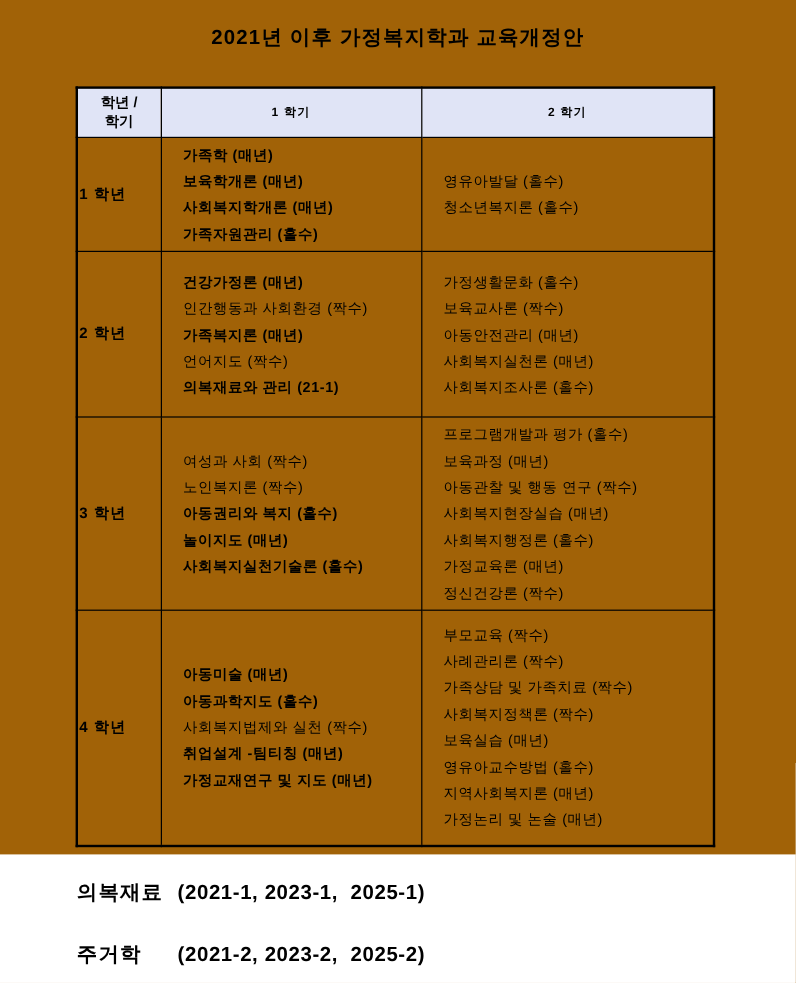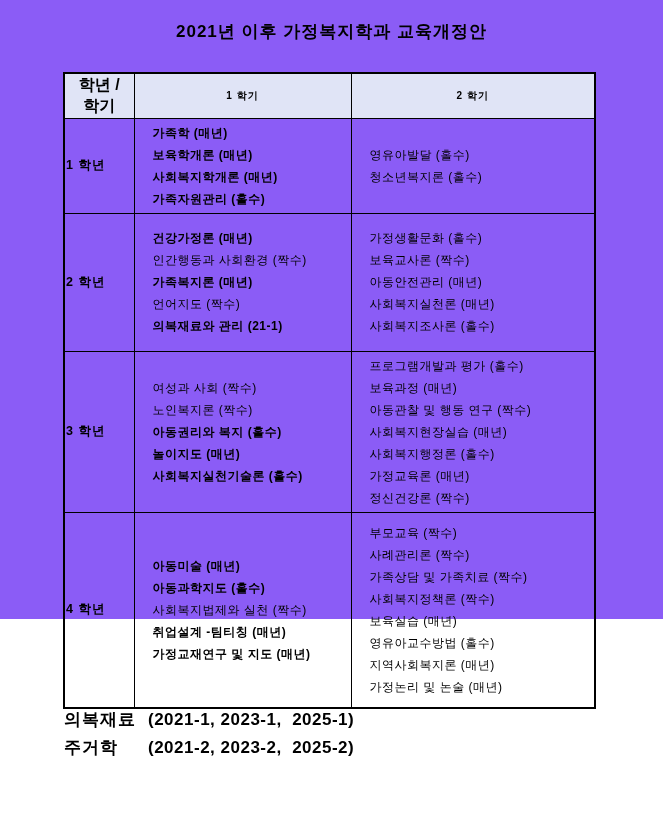--- a/index.html
+++ b/index.html
@@ -10,22 +10,22 @@
   body {
     width: 663px;
     height: 819px;
     font-family: "Liberation Sans", sans-serif;
     color: #000000;
     overflow: hidden;
   }
   .page {
     position: relative;
     width: 663px;
-    height: 619px;
-    background: #8b5cf6;
+    height: 712px;
+    background: #a16207;
   }
   .doc-title {
     position: absolute;
     top: 20px;
     left: 0;
     width: 100%;
     margin: 0;
     text-align: center;
     font-size: 17px;
     font-weight: bold;
@@ -49,21 +49,21 @@
   }
   thead th {
     background: var(--header-bg, #e0e4f6);
     height: 38px;
     text-align: center;
     font-size: 10px;
     font-weight: bold;
     letter-spacing: 1px;
   }
   th.grade-hdr {
-    font-size: 16px;
+    font-size: 12px;
     line-height: 1.3;
     white-space: pre-line;
     letter-spacing: 0;
   }
   tbody tr:nth-child(1) { height: 93px; }
   tbody tr:nth-child(2) { height: 138px; }
   tbody tr:nth-child(3) { height: 156px; }
   tbody tr:nth-child(4) { height: 196px; }
   td.grade {
     text-align: left;
@@ -84,20 +84,21 @@
   .notes {
     position: absolute;
     left: 64px;
     top: 706px;
     font-size: 17px;
     font-weight: bold;
   }
   .note-line {
     line-height: 28px;
     white-space: pre;
+    margin-top: 24px;
   }
   .note-name {
     display: inline-block;
     width: 84px;
     letter-spacing: 1px;
   }
   .note-years { letter-spacing: 0.5px; }
 </style>
 </head>
 <body>

